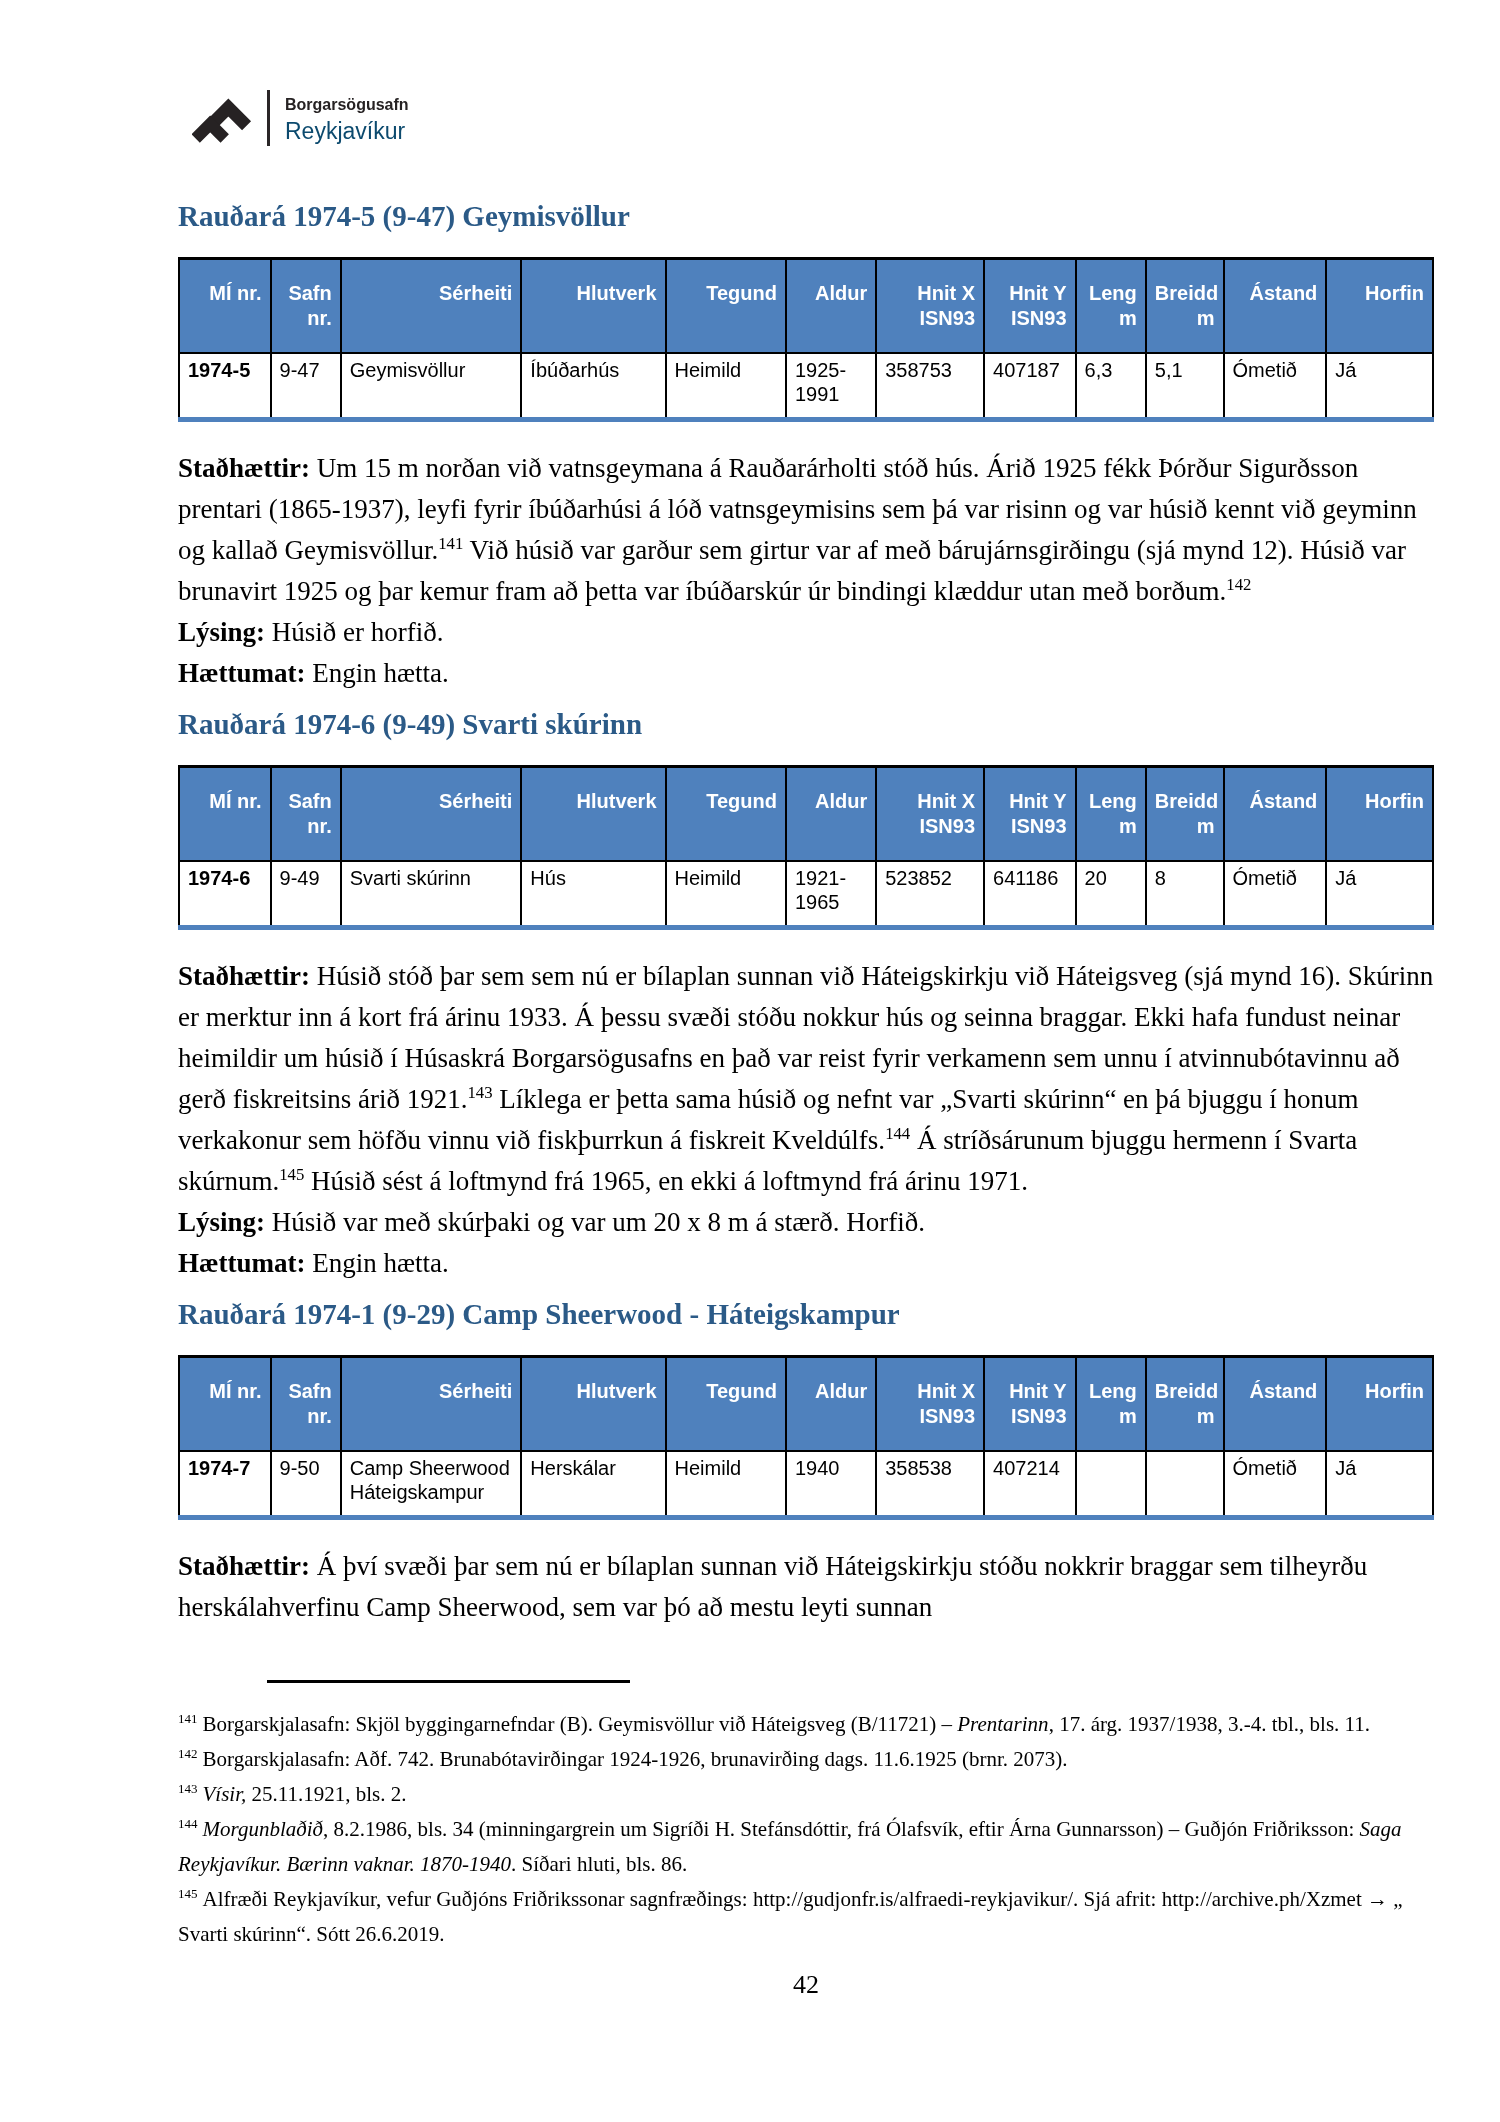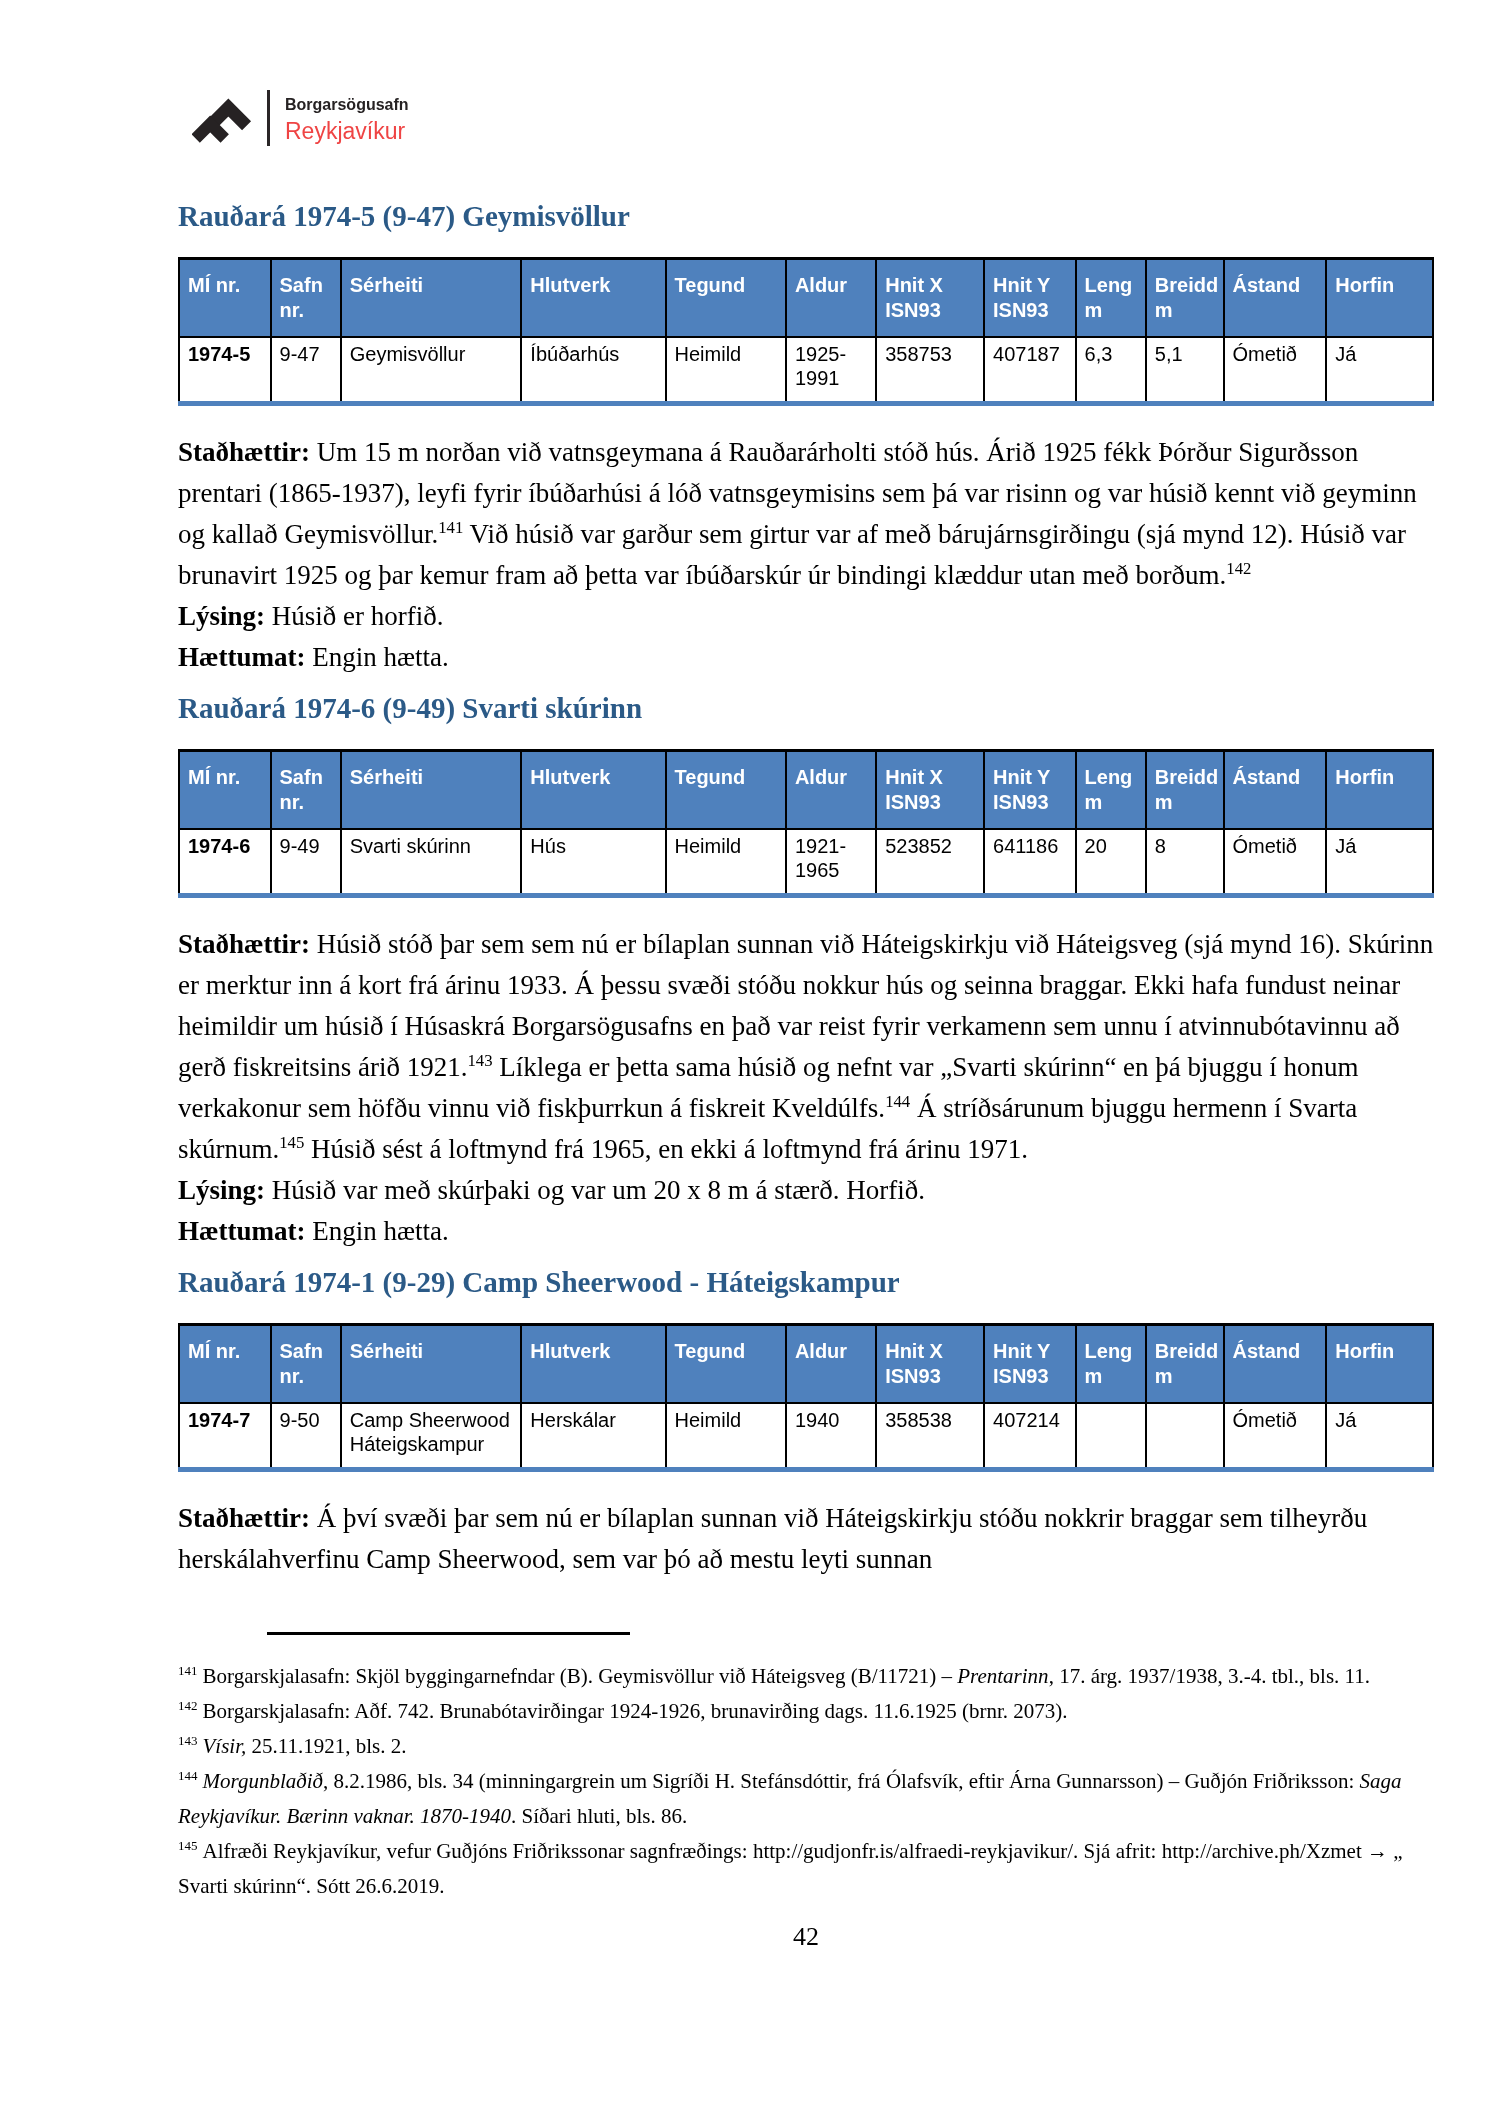--- a/index.html
+++ b/index.html
@@ -8,41 +8,41 @@
     box-sizing:border-box; padding:86px 66px 0 178px;
     font-family:"Liberation Serif", serif; color:#000; overflow:hidden;
   }
 
   
   .logo-row { display:flex; align-items:center; gap:15px; margin:0 0 50px 14px; height:64px; }
   .logo-mark svg { display:block; }
   .logo-divider { width:3px; height:56px; background:#2a2627; }
   .logo-text { font-family:"Liberation Sans", sans-serif; color:#262223; }
   .logo-org  { font-weight:bold; font-size:16px; line-height:27px; }
-  .logo-city { font-weight:normal; font-size:23px; line-height:27px; color:#ef4444; }
+  .logo-city { font-weight:normal; font-size:23px; line-height:27px; color:#0c4a6e; }
 
   
   .section + .section { margin-top:14px; }
   .section-heading {
     color:var(--heading-color,#2b5a87);
     font-size:29px; line-height:33px; font-weight:bold; margin:0 0 24px 0;
   }
 
   
   .record-table {
     width:100%; border-collapse:collapse; table-layout:fixed;
     border:2px solid #000; border-top-width:3px;
     border-bottom:5px solid var(--table-bottom,#4f81bd);
     margin:0 0 26px 0;
     font-family:"Liberation Sans", sans-serif;
   }
   .record-table th {
     background:var(--th-bg,#4f81bd); color:var(--th-fg,#fff);
-    font-weight:bold; font-size:20px; line-height:25px; text-align:left;
-    vertical-align:top; padding:13px 8px; height:52px;
+    font-weight:bold; font-size:20px; line-height:25px; text-align:right;
+    vertical-align:top; padding:21px 8px; height:52px;
     border:2px solid #000; box-sizing:border-box;
   }
   .record-table td {
     font-size:20px; line-height:24px; vertical-align:top; text-align:left;
     padding:4px 8px 11px; border:2px solid #000; box-sizing:border-box;
     background:#fff;
   }
   .record-table td.col0 { font-weight:bold; }
 
   

